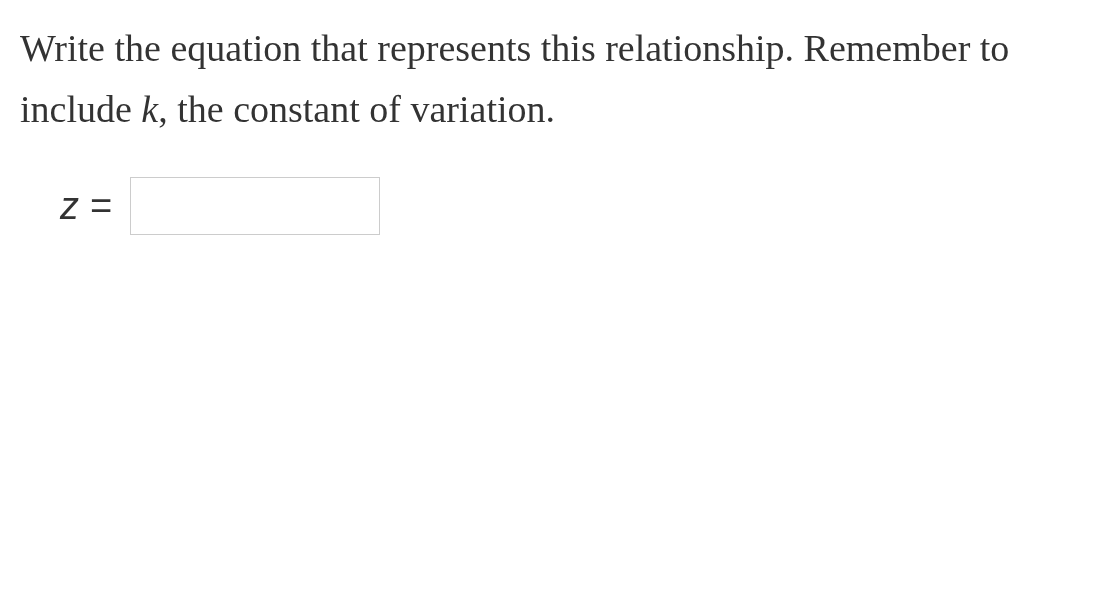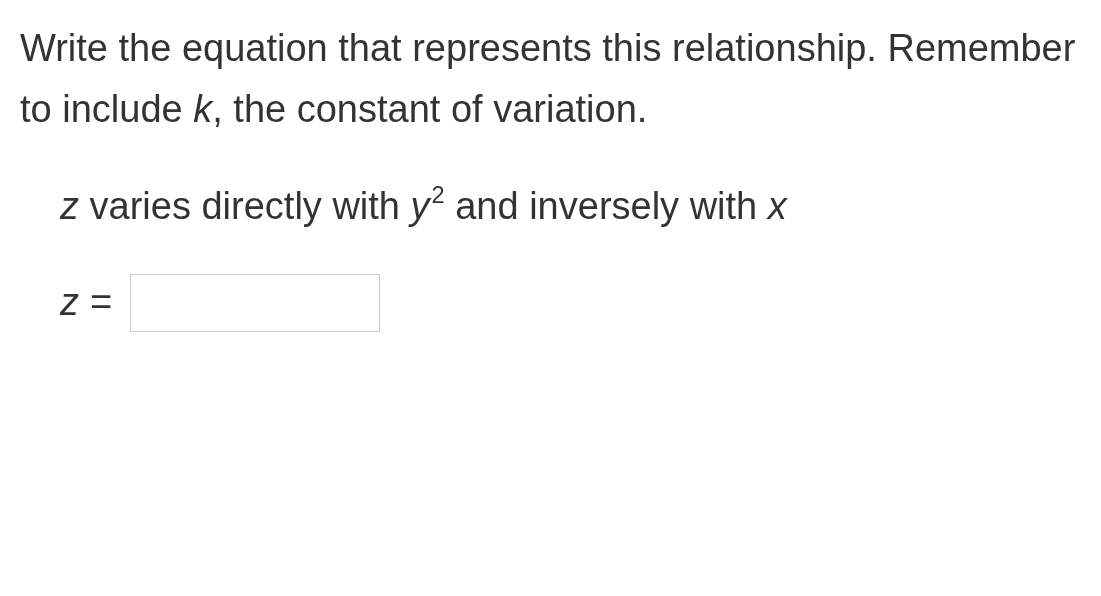--- a/index.html
+++ b/index.html
@@ -11,20 +11,21 @@
       font-family: Verdana, Geneva, sans-serif;
       font-size: 38px;
       color: #333333;
       background: #ffffff;
       padding: 18px 20px;
       width: 1101px;
       line-height: 1.6;
     }
     .instruction {
       margin-bottom: 36px;
+      font-family: Liberation Serif, serif;
     }
     .problem {
       padding-left: 40px;
     }
     .statement {
       margin-bottom: 36px;
     }
     .italic {
       font-style: italic;
     }
@@ -56,21 +57,18 @@
     }
   </style>
 </head>
 <body>
 
 <div class="instruction">
   <span>Write the equation that represents this relationship. Remember to include </span><span class="italic">k</span><span>, the constant of variation.</span>
 </div>
 
 <div class="problem">
-  <div class="statement">
-    <span class="italic">z</span><span> varies directly with </span><span class="italic">y</span><span class="superscript">2</span><span> and inversely with </span><span class="italic">x</span>
-  </div>
 
   <div class="answer-row">
     <span class="answer-label"><span class="italic">z</span><span> = </span></span>
     <input type="text" class="answer-input" value="" style="">
   </div>
 </div>
 
 </body></html>

